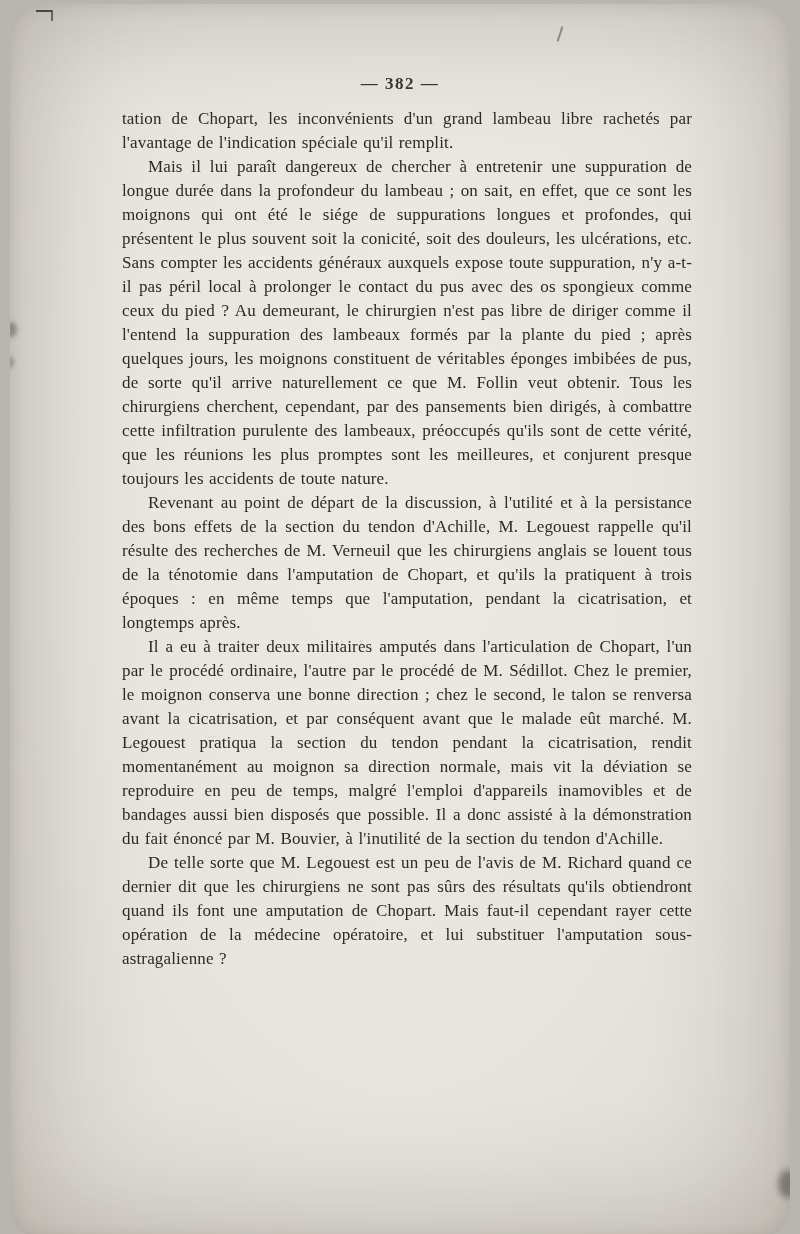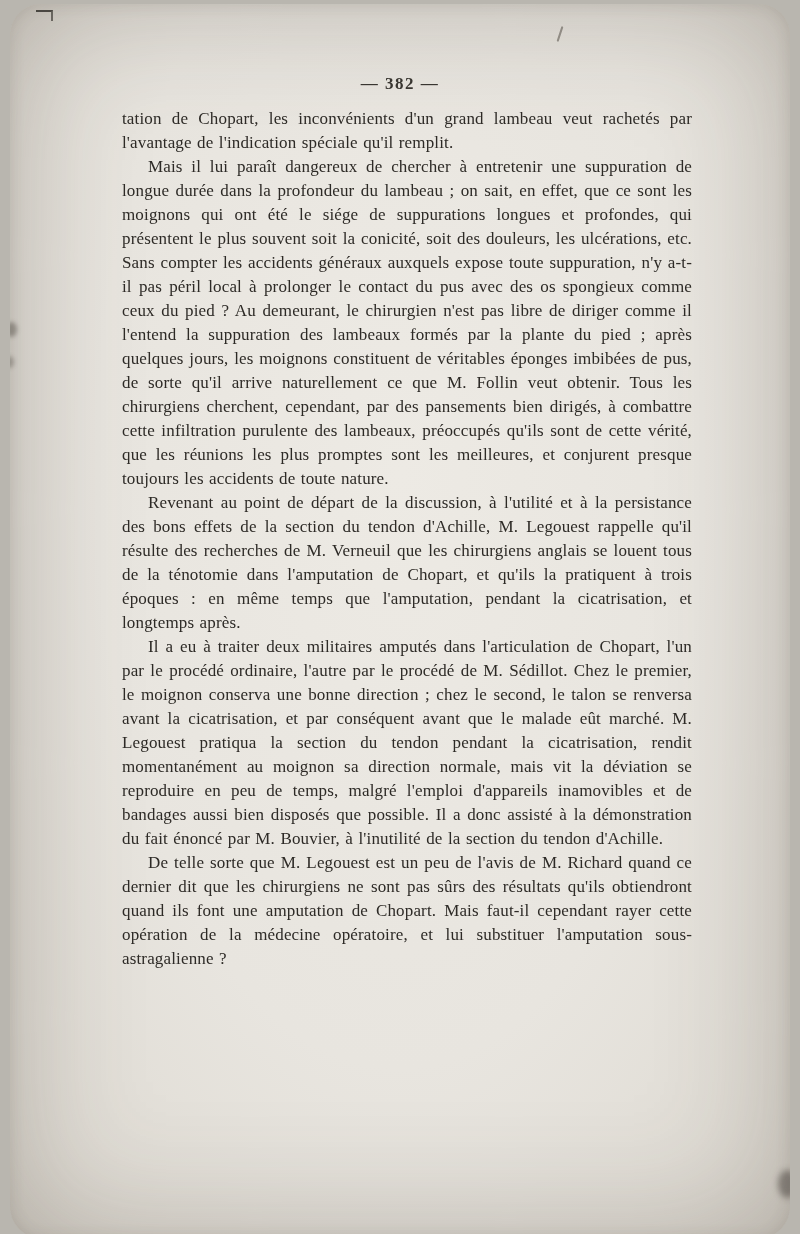--- a/index.html
+++ b/index.html
@@ -84,20 +84,20 @@
 
   <div class="corner-mark"></div>
   <div class="slash-mark"></div>
   <div class="blot-left-1"></div>
   <div class="blot-left-2"></div>
   <div class="blot-bottom-right"></div>
 
   <div class="page-header">— 382 —</div>
 
   <div class="text-block">
-    <p class="continuation">tation de Chopart, les inconvénients d'un grand lambeau veut rachetés par l'avantage de l'indication spéciale qu'il remplit.</p>
+    <p class="continuation">tation de Chopart, les inconvénients d'un grand lambeau libre rachetés par l'avantage de l'indication spéciale qu'il remplit.</p>
     <p>Mais il lui paraît dangereux de chercher à entretenir une suppuration de longue durée dans la profondeur du lambeau ; on sait, en effet, que ce sont les moignons qui ont été le siége de suppurations longues et profondes, qui présentent le plus souvent soit la conicité, soit des douleurs, les ulcérations, etc. Sans compter les accidents généraux auxquels expose toute suppuration, n'y a-t-il pas péril local à prolonger le contact du pus avec des os spongieux comme ceux du pied ? Au demeurant, le chirurgien n'est pas libre de diriger comme il l'entend la suppuration des lambeaux formés par la plante du pied ; après quelques jours, les moignons constituent de véritables éponges imbibées de pus, de sorte qu'il arrive naturellement ce que M. Follin veut obtenir. Tous les chirurgiens cherchent, cependant, par des pansements bien dirigés, à combattre cette infiltration purulente des lambeaux, préoccupés qu'ils sont de cette vérité, que les réunions les plus promptes sont les meilleures, et conjurent presque toujours les accidents de toute nature.</p>
     <p>Revenant au point de départ de la discussion, à l'utilité et à la persistance des bons effets de la section du tendon d'Achille, M. Legouest rappelle qu'il résulte des recherches de M. Verneuil que les chirurgiens anglais se louent tous de la ténotomie dans l'amputation de Chopart, et qu'ils la pratiquent à trois époques : en même temps que l'amputation, pendant la cicatrisation, et longtemps après.</p>
     <p>Il a eu à traiter deux militaires amputés dans l'articulation de Chopart, l'un par le procédé ordinaire, l'autre par le procédé de M. Sédillot. Chez le premier, le moignon conserva une bonne direction ; chez le second, le talon se renversa avant la cicatrisation, et par conséquent avant que le malade eût marché. M. Legouest pratiqua la section du tendon pendant la cicatrisation, rendit momentanément au moignon sa direction normale, mais vit la déviation se reproduire en peu de temps, malgré l'emploi d'appareils inamovibles et de bandages aussi bien disposés que possible. Il a donc assisté à la démonstration du fait énoncé par M. Bouvier, à l'inutilité de la section du tendon d'Achille.</p>
     <p>De telle sorte que M. Legouest est un peu de l'avis de M. Richard quand ce dernier dit que les chirurgiens ne sont pas sûrs des résultats qu'ils obtiendront quand ils font une amputation de Chopart. Mais faut-il cependant rayer cette opération de la médecine opératoire, et lui substituer l'amputation sous-astragalienne ?</p>
   </div>
 
 </div>
 
 </body></html>

